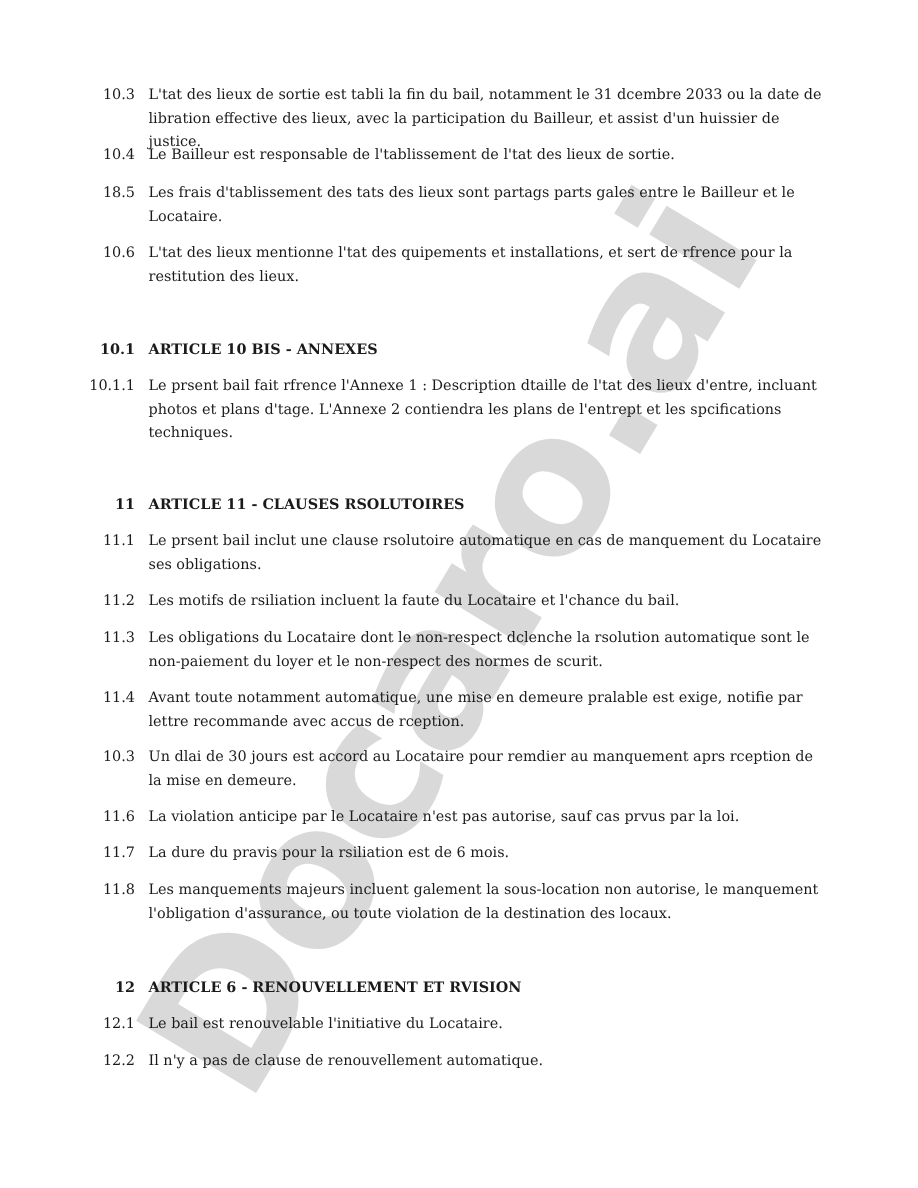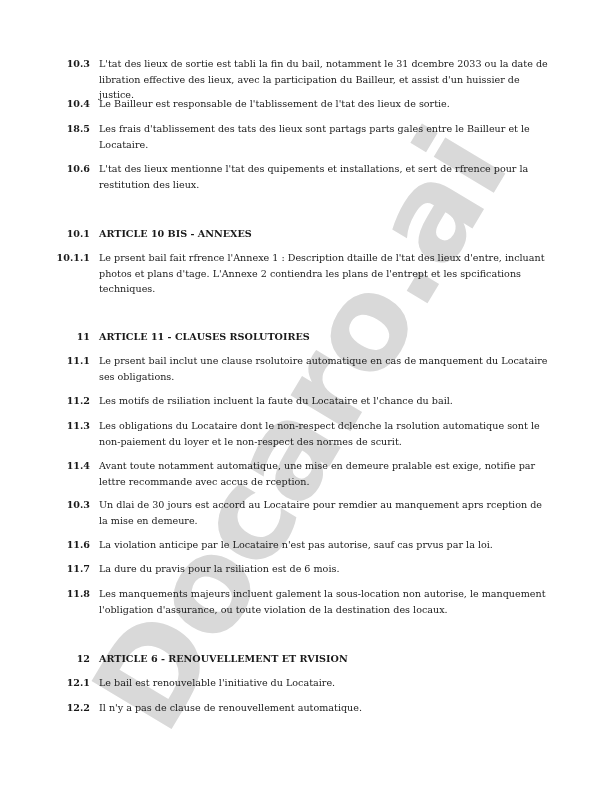--- a/index.html
+++ b/index.html
@@ -5,21 +5,21 @@
   html, body { margin: 0; padding: 0; background: #ffffff; }
   body { width: 612px; height: 792px; position: relative; overflow: hidden;
          font-family: "DejaVu Serif", "Liberation Serif", serif; color: #1a1a1a; }
   .page { position: absolute; left: 0; top: 0; width: 612px; height: 792px; }
   .watermark { position: absolute; left: 300px; top: 430px; transform: translate(-50%,-50%) rotate(-59deg);
                font-family: "DejaVu Sans", "Liberation Sans", sans-serif; font-weight: bold;
                font-size: 128px; color: #d9d9d9; white-space: nowrap; letter-spacing: -2px;
                pointer-events: none; z-index: 0; line-height: 1; }
   .content { position: relative; z-index: 1; }
   .item { position: absolute; left: 0; width: 612px; font-size: 9.6px; line-height: 15.5px; }
-  .num { position: absolute; right: 522px; text-align: right; white-space: nowrap; font-weight: bold; }
+  .num { position: absolute; right: 522px; text-align: right; white-space: nowrap; }
   .txt { position: absolute; left: 99px; width: 450px; }
   .heading { font-weight: bold; }
 </style>
 </head>
 <body>
 
 <div class="page">
   <div class="watermark">Docaro.ai</div>
   <div class="content" id="content">
       <div class="item" style="top: 56px;">

